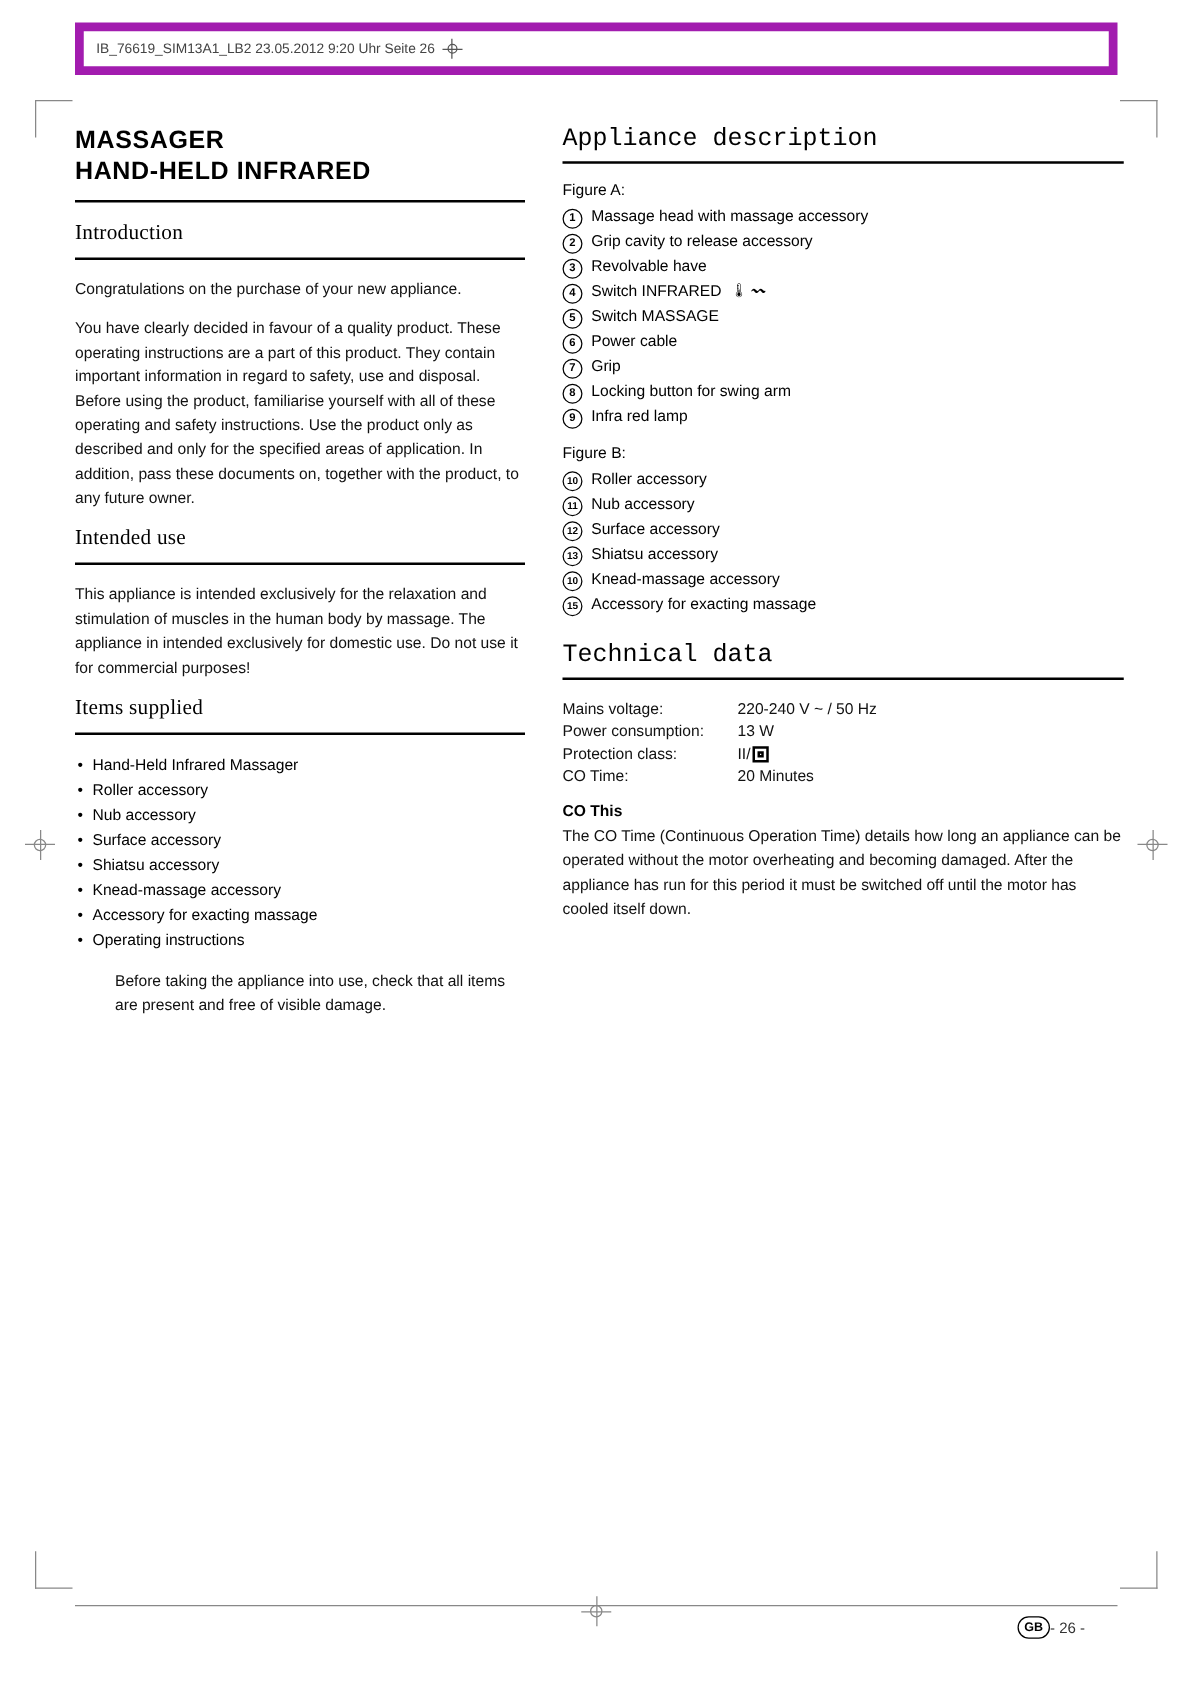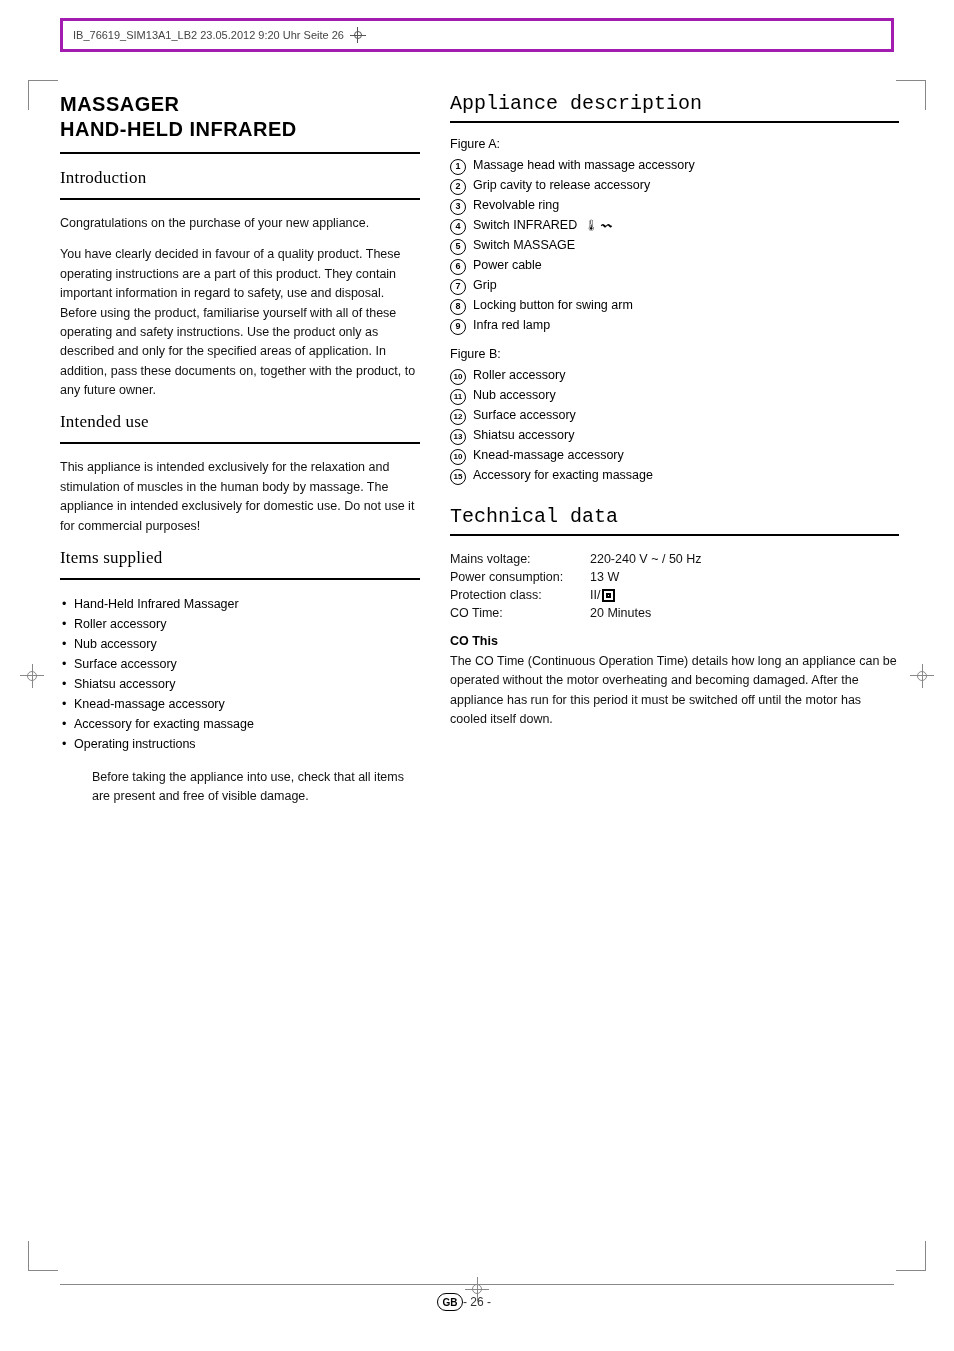--- a/index.html
+++ b/index.html
@@ -30,21 +30,21 @@
       font-size: 11px;
       color: #555;
       border-bottom: none;
       position: relative;
     }
 
     .header-bar-inner {
       display: flex;
       align-items: center;
       width: 100%;
-      border: 3px solid #a21caf;
+      border: 7px solid #a21caf;
       padding: 4px 10px;
       font-size: 11px;
       color: #444;
       position: relative;
     }
 
     .header-crosshair {
       position: relative;
       width: 20px;
       height: 20px;
@@ -240,21 +240,21 @@
 
     .footer-divider {
       border: none;
       border-top: 1px solid #888;
       margin-bottom: 8px;
     }
 
     .footer-inner {
       display: flex;
       align-items: center;
-      justify-content: center;
+      justify-content: flex-end;
     }
 
     .footer-gb {
       display: inline-flex;
       align-items: center;
       justify-content: center;
       width: 26px;
       height: 18px;
       border: 1.5px solid #000;
       border-radius: 12px;
@@ -444,21 +444,21 @@
         <li>
           <span class="circle-num">1</span>
           <span>Massage head with massage accessory</span>
         </li>
         <li>
           <span class="circle-num">2</span>
           <span>Grip cavity to release accessory</span>
         </li>
         <li>
           <span class="circle-num">3</span>
-          <span>Revolvable ring</span>
+          <span>Revolvable have</span>
         </li>
         <li>
           <span class="circle-num">4</span>
           <span>Switch INFRARED&nbsp;
             <span class="switch-infrared-icons">
               <span class="ir-icon">🌡</span>
               <span class="ir-icon">〰</span>
             </span>
           </span>
         </li>

